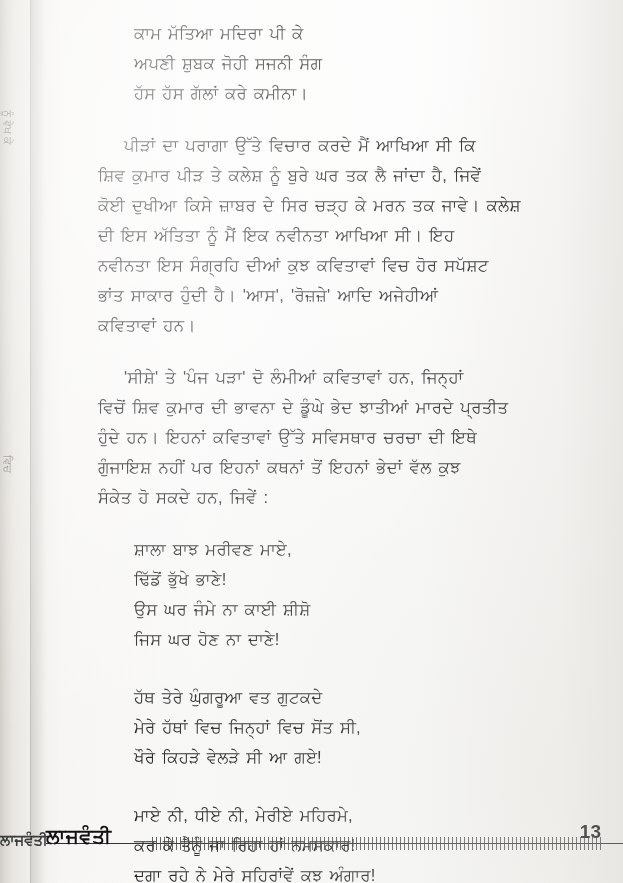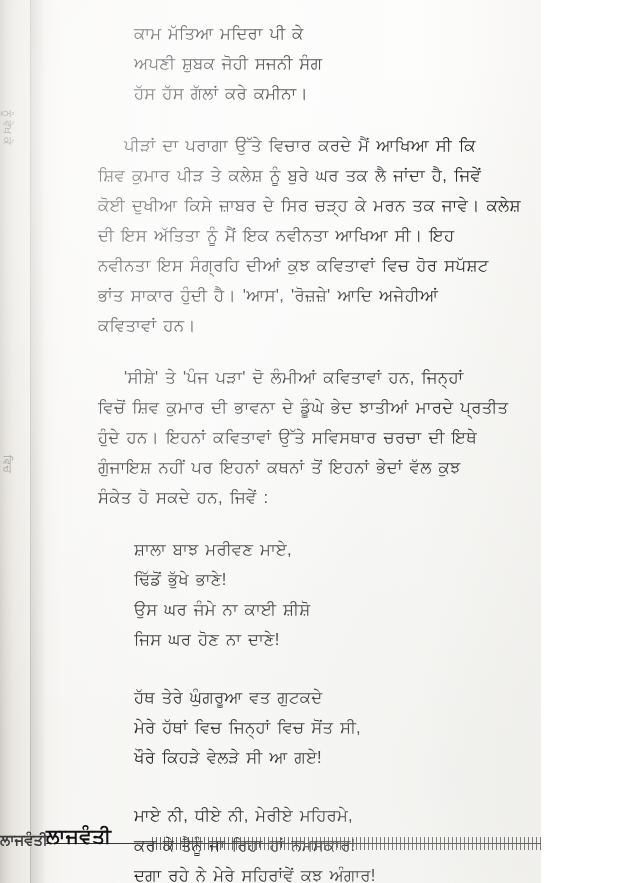--- a/index.html
+++ b/index.html
@@ -5,21 +5,21 @@
   html, body {
     margin: 0;
     padding: 0;
     background: #ffffff;
   }
   body {
     font-family: "Liberation Sans", sans-serif;
   }
   #page {
     position: relative;
-    width: 541px;
+    width: 623px;
     height: 883px;
     overflow: hidden;
     background: #7dd3fc;
   }
   
   #paper {
     position: absolute;
     inset: 0;
     background:
       linear-gradient(to right, #d9d7d2 0px, #eceae6 22px, #f7f6f4 60px, #fbfbfa 200px, #fdfdfc 420px, #f6f5f3 560px, #eceae7 623px);

